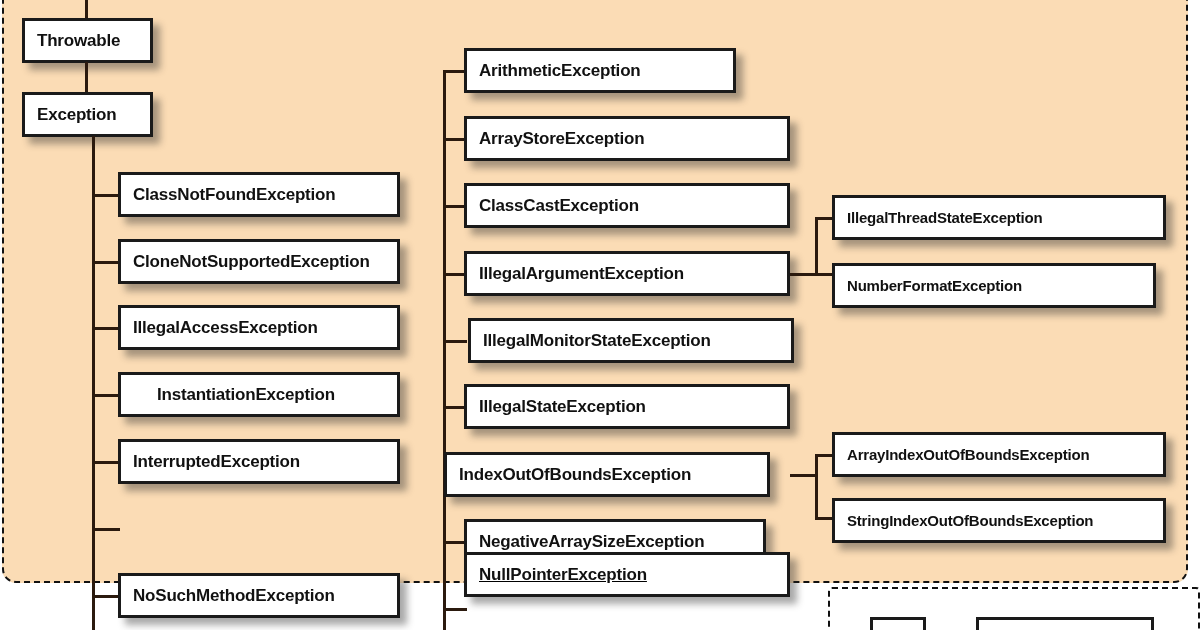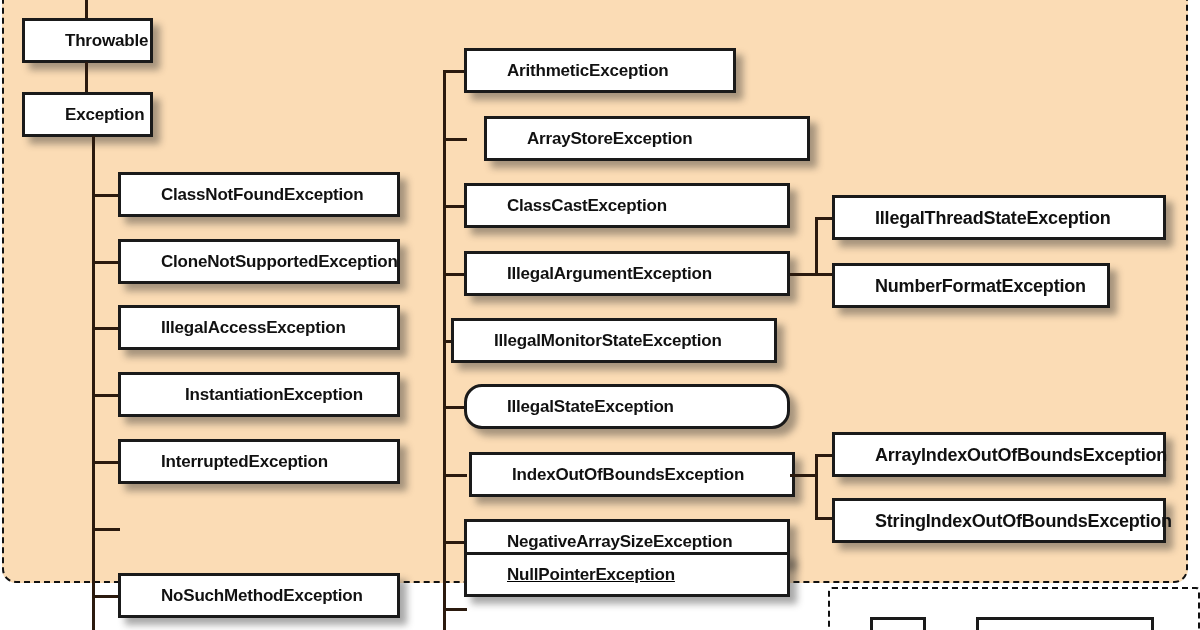--- a/index.html
+++ b/index.html
@@ -49,23 +49,22 @@
   }
   .nodebox .lbl{
     display:block;
     padding-left:12px;
     font-weight:bold;
     color:#111111;
     font-size:17px;
     letter-spacing:-0.2px;
     white-space:nowrap;
     line-height:1;
-    margin-left:28px;
   }
-  .nodebox.rt .lbl{font-size:18px;}
+  .nodebox.rt .lbl{font-size:15px;}
 
   
   .conn{position:absolute;background:#2b1a0e;}
   .vline{width:3px;}
   .hline{height:3px;}
 </style>
 </head>
 <body>
 
 <div id="canvas">
@@ -121,54 +120,54 @@
   <div class="conn hline" style="left:443px; top:273px; width:24px;"></div>
   <div class="conn hline" style="left:443px; top:340px; width:24px;"></div>
   <div class="conn hline" style="left:443px; top:406px; width:24px;"></div>
   <div class="conn hline" style="left:443px; top:474px; width:24px;"></div>
   <div class="conn hline" style="left:443px; top:541px; width:24px;"></div>
   <div class="conn hline" style="left:443px; top:608px; width:24px;"></div>
 
   <div class="nodebox" style="left:464px; top:48px; width:272px; height:45px;">
     <span class="lbl">ArithmeticException</span>
   </div>
-  <div class="nodebox" style="left:484px; top:116px; width:326px; height:45px;">
+  <div class="nodebox" style="left:464px; top:116px; width:326px; height:45px;">
     <span class="lbl">ArrayStoreException</span>
   </div>
   <div class="nodebox" style="left:464px; top:183px; width:326px; height:45px;">
     <span class="lbl">ClassCastException</span>
   </div>
   <div class="nodebox" style="left:464px; top:251px; width:326px; height:45px;">
     <span class="lbl">IllegalArgumentException</span>
   </div>
-  <div class="nodebox" style="left:451px; top:318px; width:326px; height:45px;">
+  <div class="nodebox" style="left:468px; top:318px; width:326px; height:45px;">
     <span class="lbl">IllegalMonitorStateException</span>
   </div>
-  <div class="nodebox" style="left:464px; top:384px; width:326px; height:45px;border-radius:18px;">
+  <div class="nodebox" style="left:464px; top:384px; width:326px; height:45px;">
     <span class="lbl">IllegalStateException</span>
   </div>
-  <div class="nodebox" style="left:469px; top:452px; width:326px; height:45px;">
+  <div class="nodebox" style="left:444px; top:452px; width:326px; height:45px;">
     <span class="lbl">IndexOutOfBoundsException</span>
   </div>
-  <div class="nodebox" style="left:464px; top:519px; width:326px; height:45px;">
+  <div class="nodebox" style="left:464px; top:519px; width:302px; height:45px;">
     <span class="lbl">NegativeArraySizeException</span>
   </div>
   <div class="nodebox" style="left:464px; top:552px; width:326px; height:45px;text-decoration:underline;">
     <span class="lbl">NullPointerException</span>
   </div>
 
   <div class="conn hline" style="left:790px; top:273px; width:28px;"></div>
   <div class="conn vline" style="left:815px; top:217px; height:59px;"></div>
   <div class="conn hline" style="left:815px; top:217px; width:20px;"></div>
   <div class="conn hline" style="left:815px; top:273px; width:20px;"></div>
 
   <div class="nodebox rt" style="left:832px; top:195px; width:334px; height:45px;">
     <span class="lbl">IllegalThreadStateException</span>
   </div>
-  <div class="nodebox rt" style="left:832px; top:263px; width:278px; height:45px;">
+  <div class="nodebox rt" style="left:832px; top:263px; width:324px; height:45px;">
     <span class="lbl">NumberFormatException</span>
   </div>
 
   <div class="conn hline" style="left:790px; top:474px; width:28px;"></div>
   <div class="conn vline" style="left:815px; top:454px; height:65px;"></div>
   <div class="conn hline" style="left:815px; top:454px; width:20px;"></div>
   <div class="conn hline" style="left:815px; top:517px; width:20px;"></div>
 
   <div class="nodebox rt" style="left:832px; top:432px; width:334px; height:45px;">
     <span class="lbl">ArrayIndexOutOfBoundsException</span>

